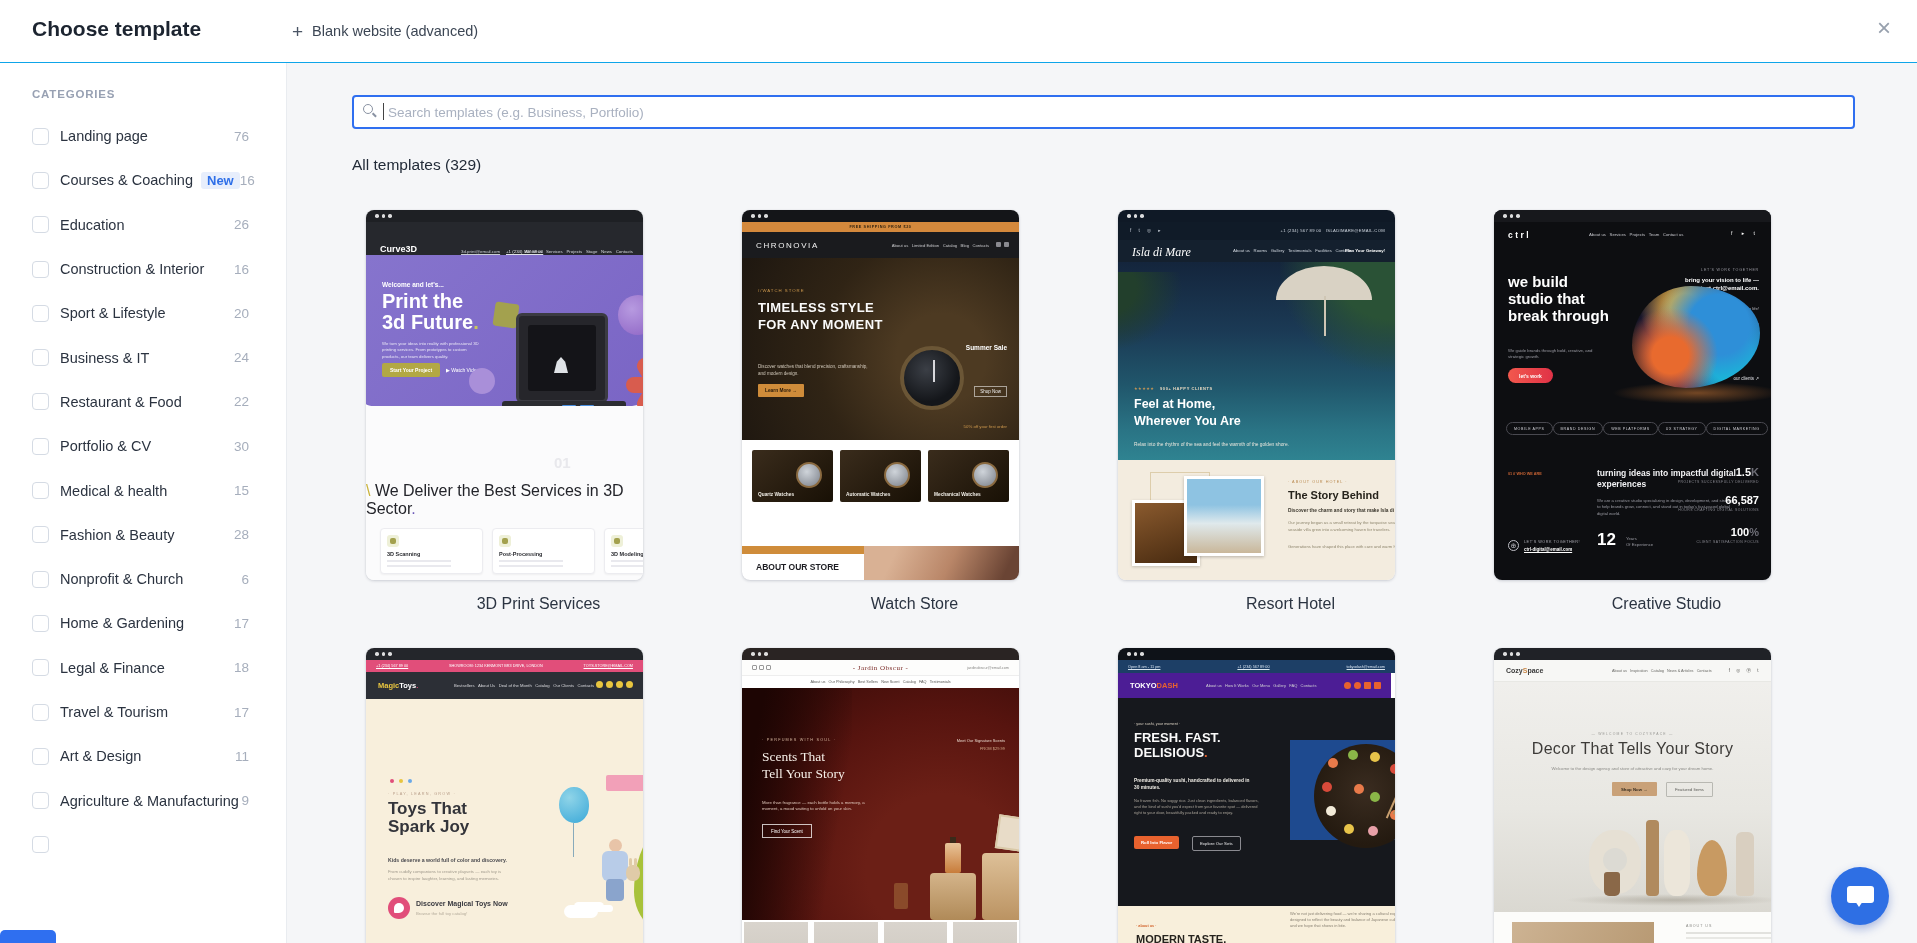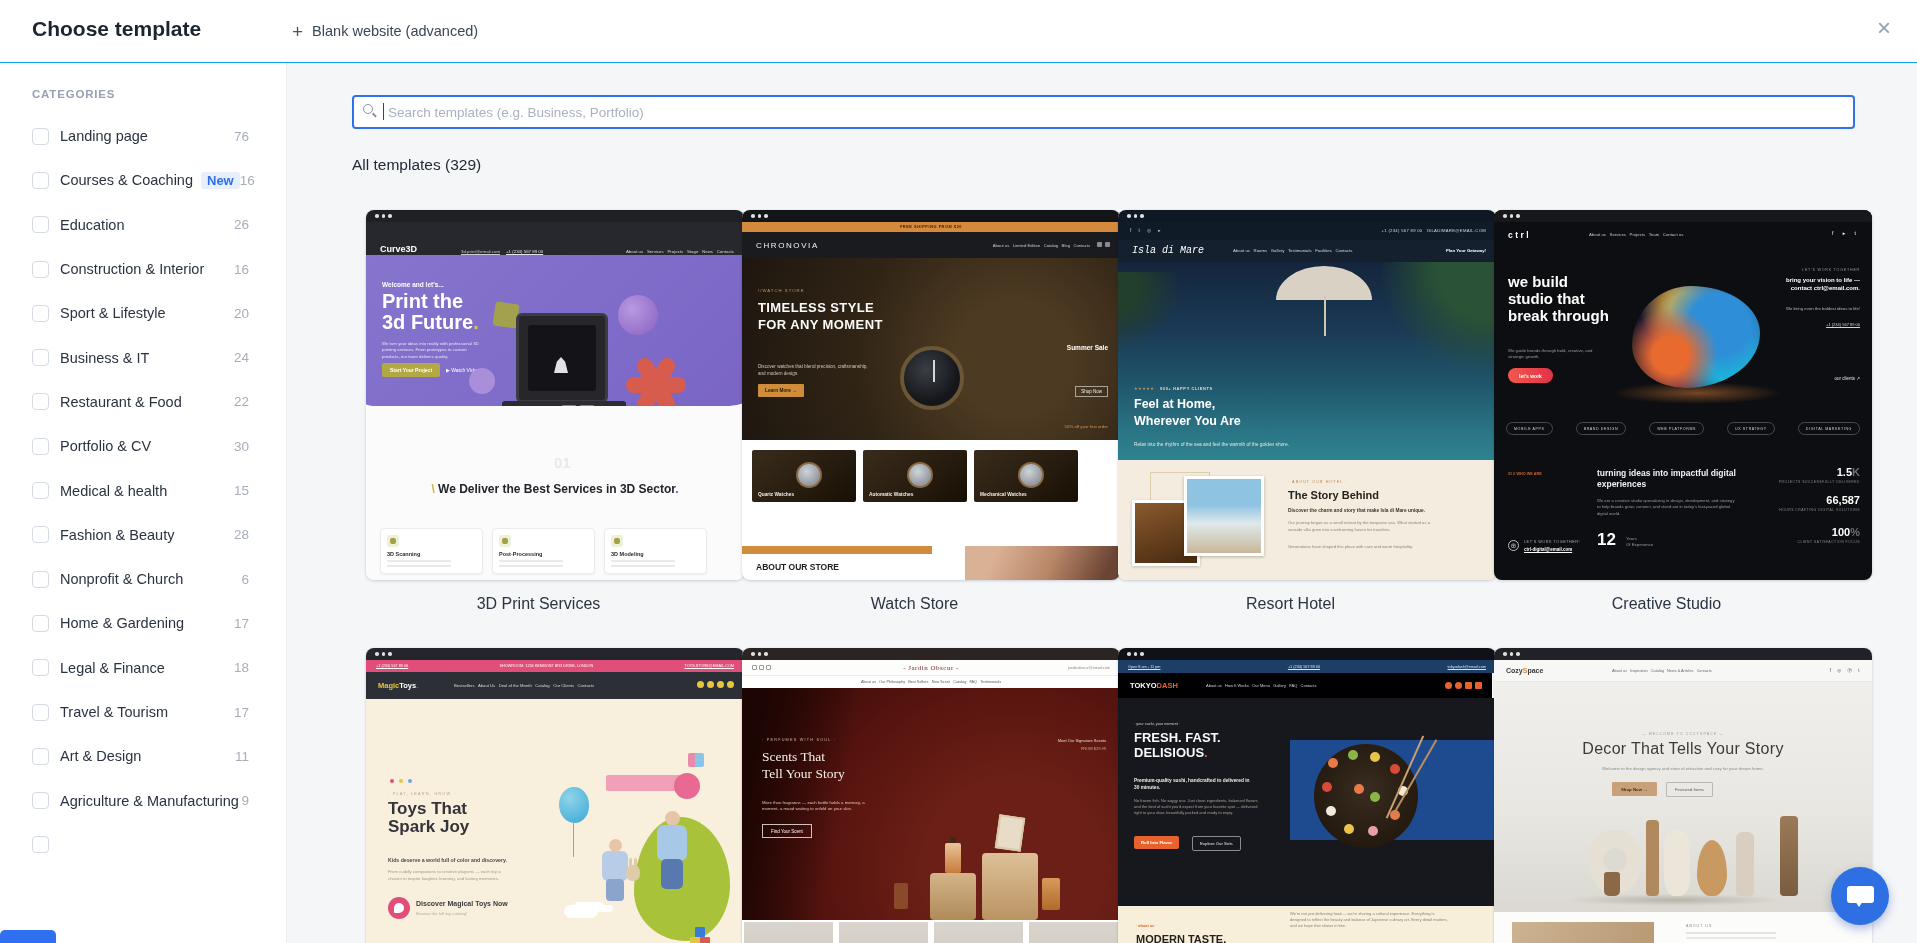--- a/index.html
+++ b/index.html
@@ -29,21 +29,21 @@
   .main{position:absolute;left:287px;top:63px;right:0;bottom:0;background:#f5f6f8;overflow:hidden}
   .search-wrap{position:absolute;left:65px;top:32px;width:1503px;height:34px}
   .search-input{width:100%;height:100%;border:2px solid #2f6ff0;border-radius:4px;background:#fff;padding-left:34px;font-size:13.5px;color:#333;outline:none;font-family:inherit}
   .search-input::placeholder{color:#a9b1c0}
   .mag{position:absolute;left:11px;top:9px;width:10px;height:10px;border:1.6px solid #8a93a3;border-radius:50%}
   .mag::after{content:"";position:absolute;left:8px;top:9px;width:5px;height:1.6px;background:#8a93a3;transform:rotate(45deg)}
   .caret{position:absolute;left:31px;top:8px;width:1px;height:17px;background:#444}
   .sec-title{position:absolute;left:65px;top:93px;font-size:15.5px;color:#222b38}
   .grid{position:absolute;left:79px;top:147px;display:grid;grid-template-columns:repeat(4,345px);column-gap:31px;row-gap:32px}
   .cap{margin-top:15px;text-align:center;font-size:16px;color:#2b3442;height:21px}
-  .card{position:relative;width:378px;height:370px;border-radius:8px;overflow:hidden;background:#fff;box-shadow:0 1px 3px rgba(24,36,62,.18),0 0 1px rgba(24,36,62,.12);cursor:pointer}
+  .card{position:relative;width:277px;height:370px;border-radius:8px;overflow:hidden;background:#fff;box-shadow:0 1px 3px rgba(24,36,62,.18),0 0 1px rgba(24,36,62,.12);cursor:pointer}
   .chrome{position:absolute;left:0;top:0;right:0;height:12px;display:flex;align-items:center;gap:3px;padding-left:9px}
   .chrome i{width:3.5px;height:3.5px;border-radius:50%;background:rgba(255,255,255,.85)}
 
   
   .c0 .chrome{background:#1e2024}
   .c0-nav{position:absolute;top:12px;left:0;right:0;height:33px;background:#26282d}
   .c0-logo{position:absolute;left:14px;top:22px;font-size:9px;font-weight:700;color:#fff}
   .c0-mail{position:absolute;left:95px;top:27px;font-size:4.4px;color:#c9ccd4;text-decoration:underline}
   .c0-phone{position:absolute;left:140px;top:27px;font-size:4.4px;color:#e0e2e8;text-decoration:underline}
   .c0-links{position:absolute;right:10px;top:27px;font-size:4.4px;color:#d6d9de}
@@ -62,21 +62,21 @@
   .c0-wolf{position:absolute;left:188px;top:102px;width:14px;height:16px;background:#dfe2e6;clip-path:polygon(50% 0,80% 30%,100% 100%,0 100%,20% 30%);z-index:2}
   .c0-base{position:absolute;left:136px;top:146px;width:124px;height:22px;background:#2b2c31;border-radius:3px}
   .c0-s1{position:absolute;left:196px;top:150px;width:14px;height:11px;background:#4a90e2;border-radius:1px}
   .c0-s2{position:absolute;left:214px;top:150px;width:14px;height:11px;background:#4a90e2;border-radius:1px}
   .c0-coral{position:absolute;left:258px;top:98px;width:64px;height:64px}
   .c0-coral i{position:absolute;left:2px;top:24px;width:60px;height:16px;border-radius:8px;background:#d85c4e}
   .c0-coral i:nth-child(2){transform:rotate(60deg)}
   .c0-coral i:nth-child(3){transform:rotate(120deg)}
   .c0-white{position:absolute;top:196px;left:0;right:0;bottom:0;background:#fbfbfc}
   .c0-num{position:absolute;left:188px;top:244px;font-size:15px;font-weight:800;color:#e8e8ec}
-  .c0-head{position:absolute;left:0;right:0;top:272px;text-align:center;font-size:12px;font-weight:700;color:#23242a}
+  .c0-head{position:absolute;left:0;right:0;top:272px;text-align:left;font-size:16px;font-weight:400;color:#23242a}
   .c0-head .sl{color:#c9b33a}.c0-head .pd{color:#6c59b8}
   .c0-feats{position:absolute;left:14px;top:318px;display:flex;gap:9px}
   .c0-feat{width:103px;height:46px;background:#fff;border:1px solid #ececf0;border-radius:4px;box-shadow:0 1px 2px rgba(0,0,0,.05);padding:6px}
   .c0-fic{width:12px;height:12px;background:#eef0d8;border-radius:3px;position:relative}
   .c0-fic::after{content:"";position:absolute;inset:3px;background:#a3a14e;border-radius:2px}
   .c0-flbl{font-size:5.5px;font-weight:700;color:#2a2b30;margin-top:4px}
   .c0-fline{width:72%;height:2px;background:#e9e9ee;margin-top:3px}
 
   
   .c1{background:#fff}
@@ -104,21 +104,21 @@
   .c1-obar{position:absolute;left:0;top:336px;width:190px;height:8px;background:#cf8c3a}
   .c1-about{position:absolute;left:14px;top:352px;font-size:8.5px;font-weight:800;color:#1d1d22}
   .c1-woman{position:absolute;right:0;top:336px;width:155px;height:34px;background:linear-gradient(115deg,#d9b194 20%,#b98668 55%,#6a4434 90%)}
 
   
   .c2 .chrome{background:#0f1926}
   .c2-top{position:absolute;top:12px;left:0;right:0;height:18px;background:#101b28}
   .c2-soc{position:absolute;left:12px;top:6px;font-size:4.5px;color:#cfd6df;letter-spacing:3px}
   .c2-cont{position:absolute;right:10px;top:6px;font-size:4.2px;color:#cfd6df;letter-spacing:.3px}
   .c2-nav{position:absolute;top:30px;left:0;right:0;height:22px;background:#14202e}
-  .c2-logo{position:absolute;left:14px;top:5px;font-family:Liberation Mono, monospace;font-style:italic;font-size:10px;color:#fff}
+  .c2-logo{position:absolute;left:14px;top:5px;font-family:Liberation Serif, serif;font-style:italic;font-size:12px;color:#fff}
   .c2-links{position:absolute;left:115px;top:8px;font-size:4.3px;color:#d2d8e0}
   .c2-cta{position:absolute;right:10px;top:8px;font-size:4.3px;font-weight:700;color:#fff}
   .c2-hero{position:absolute;top:52px;left:0;right:0;height:198px;background:linear-gradient(180deg,#14253c 0%,#1b3a55 35%,#20566b 62%,#2a7485 85%,#2f8391 100%)}
   .c2-palm1{position:absolute;right:-15px;top:0;width:130px;height:110px;background:radial-gradient(ellipse at 85% 5%,#2a5236 0 35%,transparent 72%)}
   .c2-palm2{position:absolute;left:-25px;top:10px;width:90px;height:80px;background:radial-gradient(ellipse at 10% 20%,#223f2c 0 30%,transparent 70%)}
   .c2-umb{position:absolute;left:158px;top:4px;width:96px;height:34px;background:#d9d2c4;border-radius:50% 50% 0 0/100% 100% 0 0}
   .c2-umb::after{content:"";position:absolute;left:48px;top:30px;width:1.5px;height:40px;background:#cfc6b4}
   .c2-stars{position:absolute;left:16px;top:124px;font-size:4px;color:#d29a55;letter-spacing:.5px}
   .c2-kick{position:absolute;left:42px;top:124px;font-size:4px;font-weight:700;color:#e8d9c2;letter-spacing:.6px}
   .c2-title{position:absolute;left:16px;top:134px;font-size:12.5px;font-weight:700;color:#fff;line-height:1.35}
@@ -229,21 +229,21 @@
   .c5-b2{position:absolute;left:152px;top:195px;width:14px;height:26px;background:#8a4a2a;border-radius:2px}
   .c5-b3{position:absolute;left:300px;top:190px;width:18px;height:32px;background:linear-gradient(#d89a5a,#b06a2a);border-radius:2px}
   .c5-frame{position:absolute;left:255px;top:128px;width:26px;height:34px;background:#e8dcc8;border:2px solid #d9c9a8;transform:rotate(8deg)}
   .c5-thumbs{position:absolute;top:274px;left:0;right:0;bottom:0;display:flex;gap:6px;padding:0 2px;background:#fff}
   .c5-thumbs i{flex:1;background:linear-gradient(#d9d4cd,#c4beb4)}
 
   
   .c6 .chrome{background:#0e1218}
   .c6-blue{position:absolute;top:12px;left:0;right:0;height:13px;background:#1d3f66;display:flex;justify-content:space-between;align-items:center;padding:0 10px;font-size:3.8px;color:#d8e4f0}
   .c6-blue span{text-decoration:underline}
-  .c6-nav{position:absolute;top:25px;left:0;right:4px;height:25px;background:#000000}
+  .c6-nav{position:absolute;top:25px;left:0;right:4px;height:25px;background:#4c1d95}
   .c6-logo{position:absolute;left:12px;top:8px;font-size:7.5px;font-weight:800}
   .c6-logo .w{color:#fff}.c6-logo .o{color:#e8622e}
   .c6-links{position:absolute;left:88px;top:10px;font-size:4px;color:#cfcfd4}
   .c6-soc{position:absolute;right:10px;top:9px;display:flex;gap:3px}
   .c6-soc i{width:7px;height:7px;background:#e8622e;border-radius:50%}
   .c6-soc i:nth-child(3),.c6-soc i:nth-child(4){border-radius:1px}
   .c6-hero{position:absolute;top:50px;left:0;right:0;height:208px;background:#16181d}
   .c6-panel{position:absolute;left:172px;right:0;top:42px;height:100px;background:#1e4a8f}
   .c6-plate{position:absolute;left:196px;top:46px;width:104px;height:104px;border-radius:50%;background:radial-gradient(circle at 50% 45%,#3a2c20,#241a10 70%)}
   .c6-plate i{position:absolute;width:10px;height:10px;border-radius:50%}

